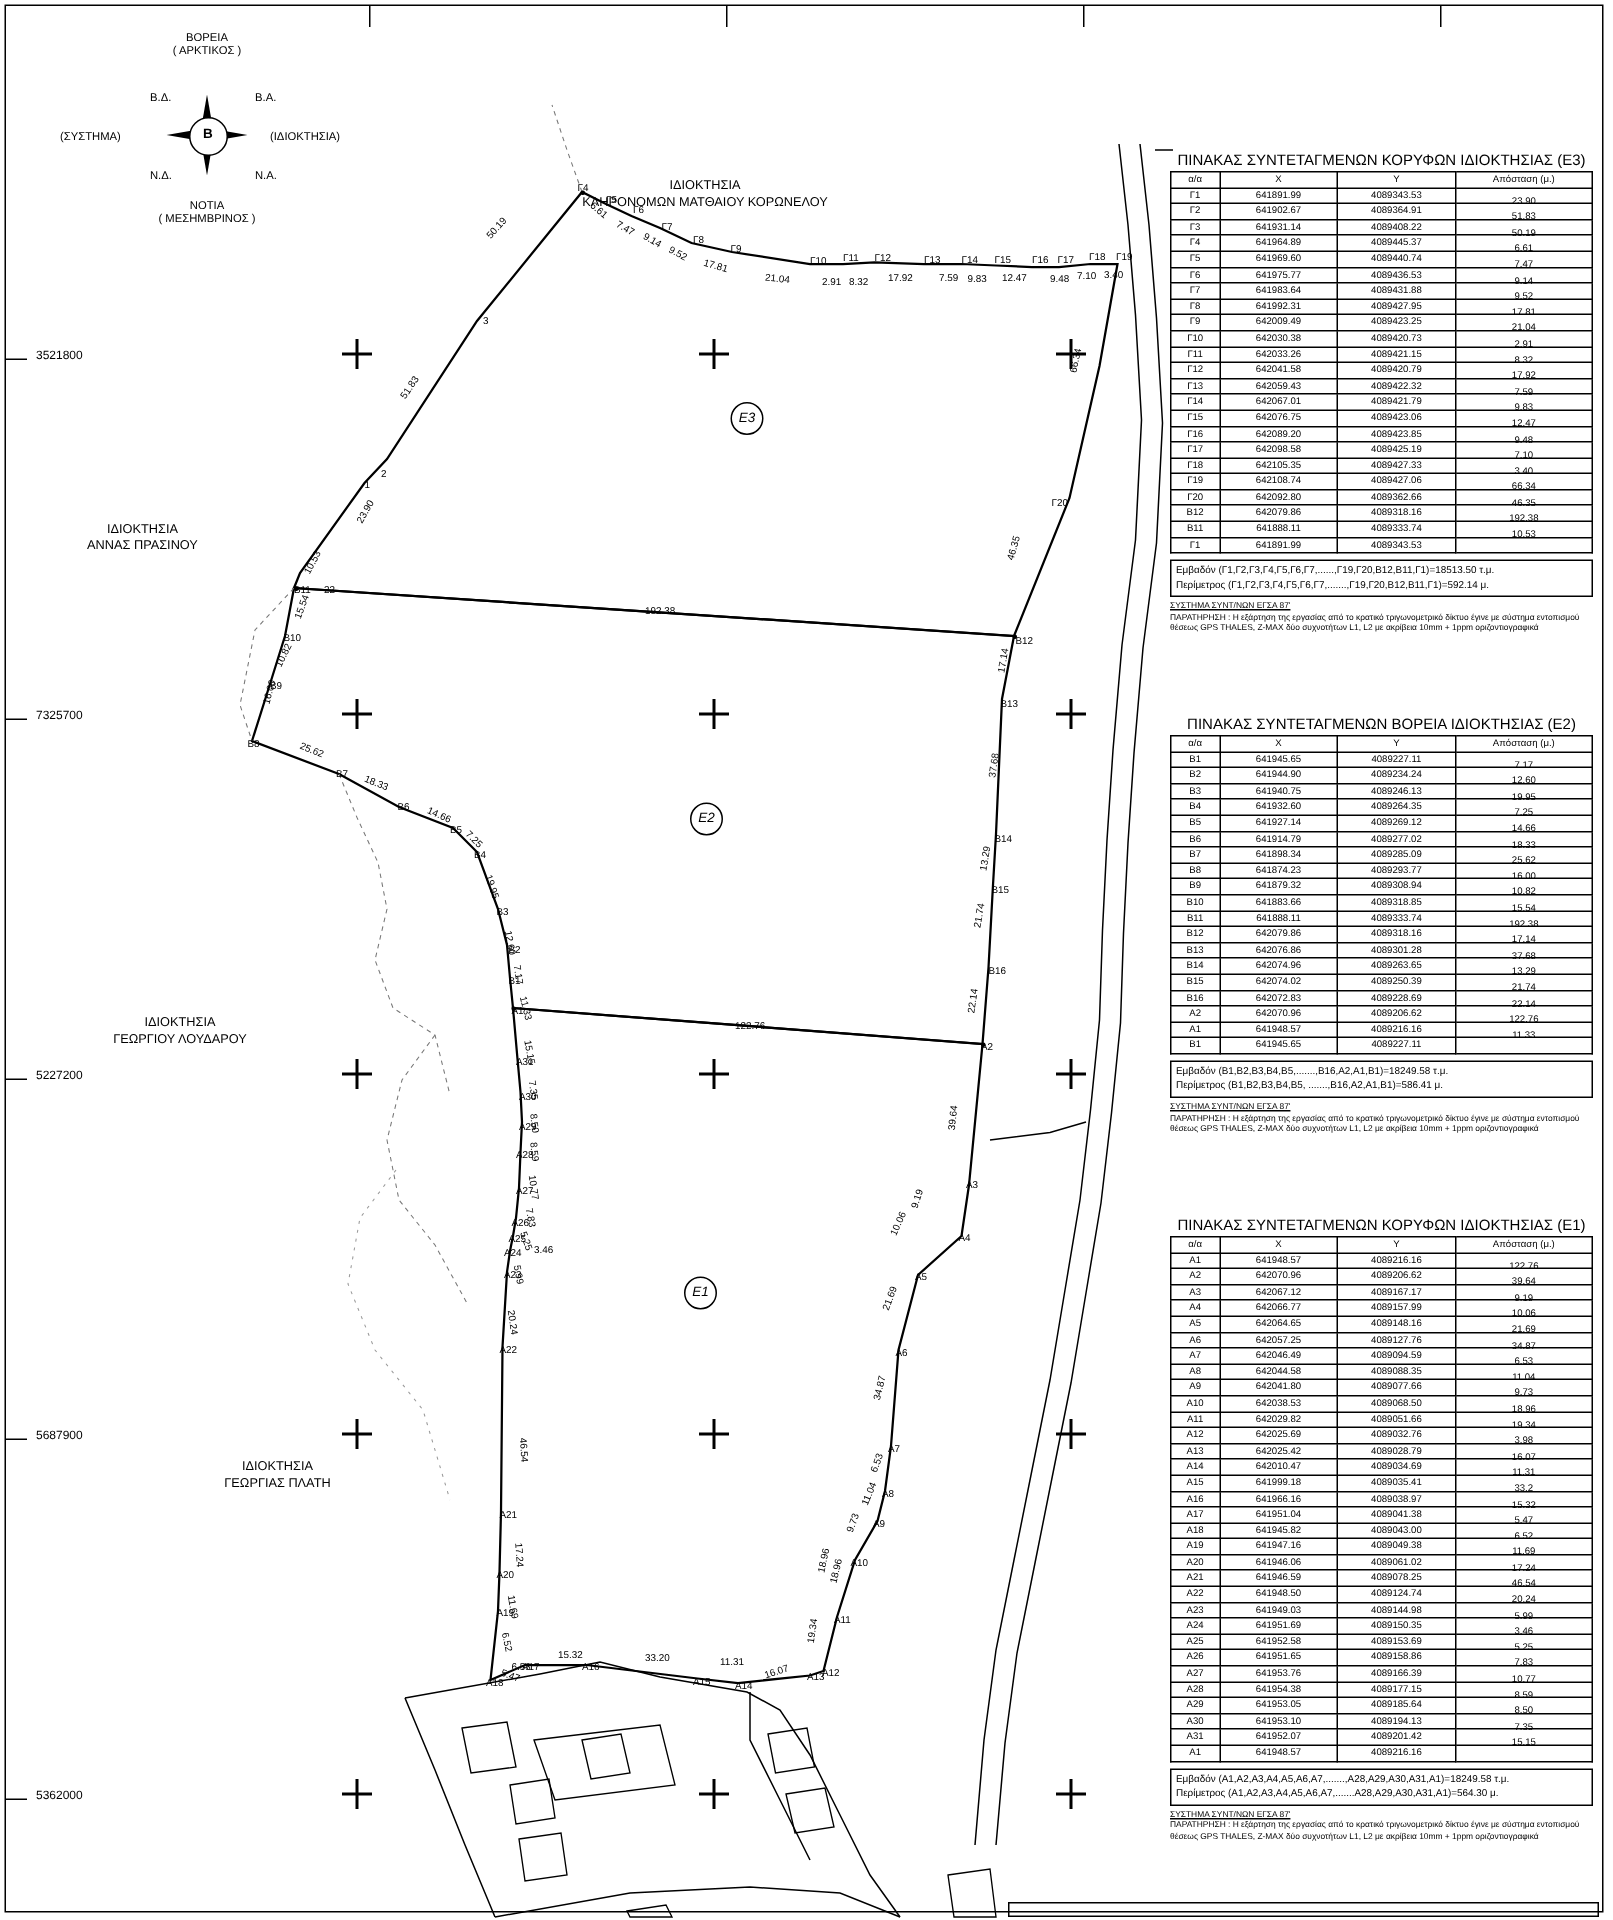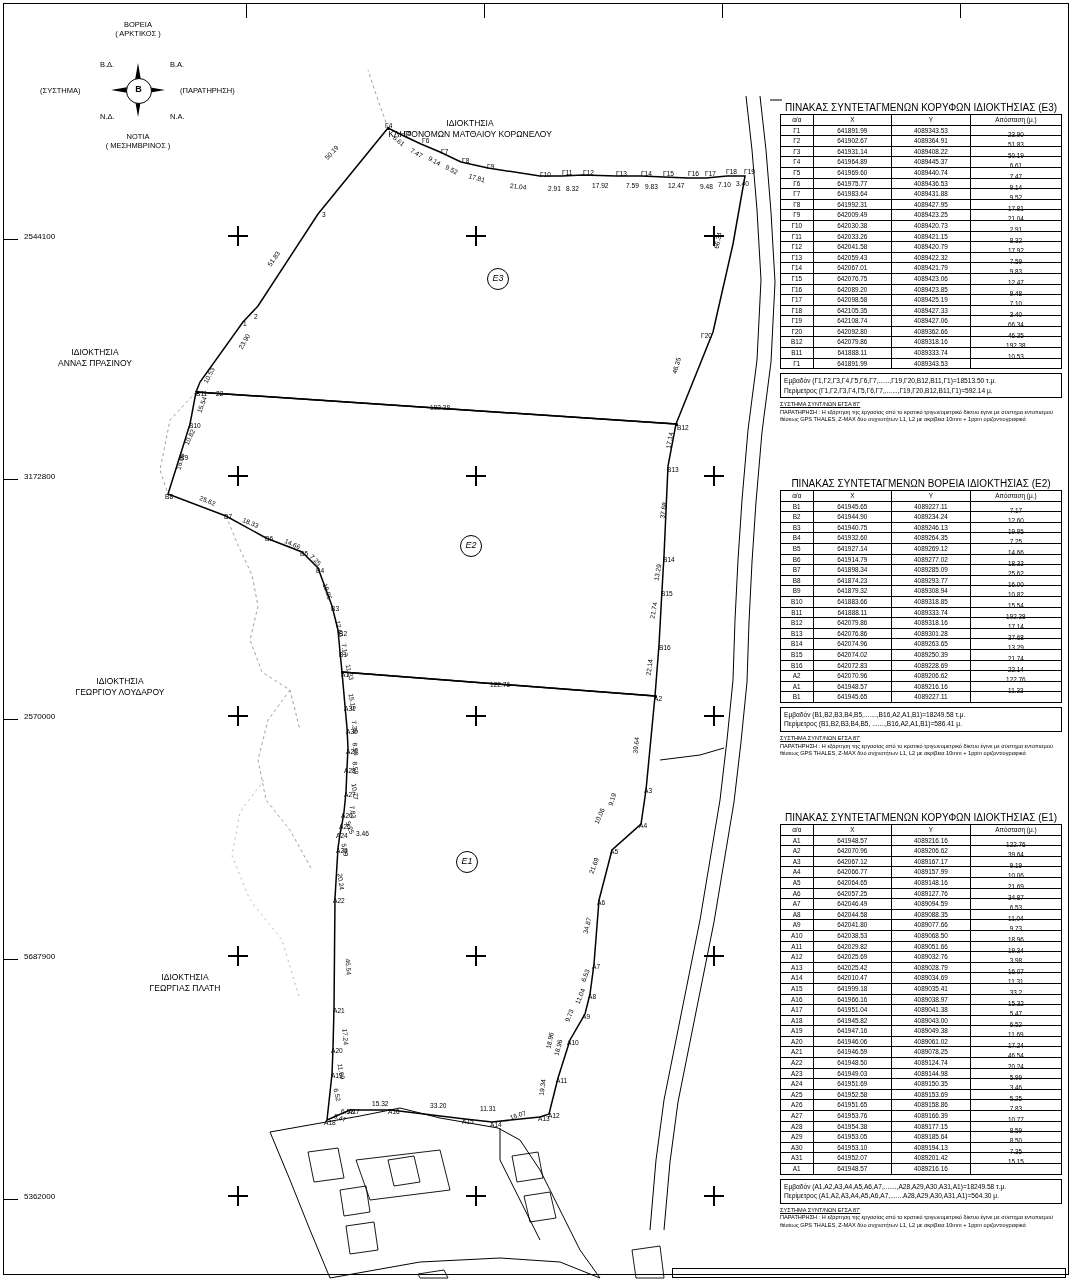--- a/index.html
+++ b/index.html
@@ -54,21 +54,21 @@
 
 <div class="page">
   <div class="frame"></div>
 
   <div class="compass">
     <div class="c-lab" style="left:58px;top:0;width:100px;white-space:pre-line;">ΒΟΡΕΙΑ
 ( ΑΡΚΤΙΚΟΣ )</div>
     <div class="c-lab" style="left:70px;top:40px;">Β.Δ.</div>
     <div class="c-lab" style="left:140px;top:40px;">Β.Α.</div>
     <div class="c-lab" style="left:10px;top:66px;">(ΣΥΣΤΗΜΑ)</div>
-    <div class="c-lab" style="left:150px;top:66px;">(ΠΑΡΑΤΗΡΗΣΗ)</div>
+    <div class="c-lab" style="left:150px;top:66px;">(ΙΔΙΟΚΤΗΣΙΑ)</div>
     <div class="c-lab" style="left:70px;top:92px;">Ν.Δ.</div>
     <div class="c-lab" style="left:140px;top:92px;">Ν.Α.</div>
     <div class="c-lab" style="left:52px;top:112px;width:112px;white-space:pre-line;">ΝΟΤΙΑ
 ( ΜΕΣΗΜΒΡΙΝΟΣ )</div>
     <div class="rose">
       <svg class="star" viewBox="0 0 54 54">
         <polygon points="27,0 31,23 27,27 23,23" fill="#000"></polygon>
         <polygon points="27,54 31,31 27,27 23,31" fill="#000"></polygon>
         <polygon points="0,27 23,23 27,27 23,31" fill="#000"></polygon>
         <polygon points="54,27 31,23 27,27 31,31" fill="#000"></polygon>
@@ -76,23 +76,23 @@
         <polygon points="46,8 29,25 33,21" fill="#000"></polygon>
         <polygon points="8,46 25,29 21,33" fill="#000"></polygon>
         <polygon points="46,46 29,29 33,33" fill="#000"></polygon>
       </svg>
       <div class="ring">
           <span>Β</span>
         </div>
     </div>
   </div>
 
-  <div class="gridlab" style="left:24px;top:232px;">2544100</div>
-  <div class="gridlab" style="left:24px;top:472px;">3172800</div>
-  <div class="gridlab" style="left:24px;top:712px;">2570000</div>
+  <div class="gridlab" style="left:24px;top:232px;">3521800</div>
+  <div class="gridlab" style="left:24px;top:472px;">7325700</div>
+  <div class="gridlab" style="left:24px;top:712px;">5227200</div>
   <div class="gridlab" style="left:24px;top:952px;">5687900</div>
   <div class="gridlab" style="left:24px;top:1192px;">5362000</div>
 
   <div class="cross" style="left:228px;top:226px;"></div>
   <div class="cross" style="left:466px;top:226px;"></div>
   <div class="cross" style="left:704px;top:226px;"></div>
   <div class="cross" style="left:228px;top:466px;"></div>
   <div class="cross" style="left:466px;top:466px;"></div>
   <div class="cross" style="left:704px;top:466px;"></div>
   <div class="cross" style="left:228px;top:706px;"></div>

